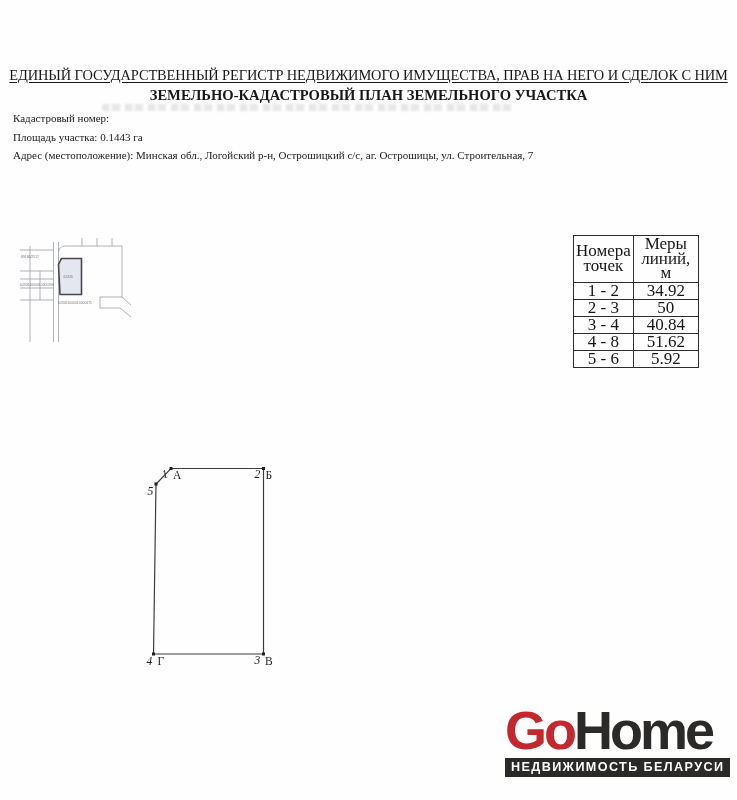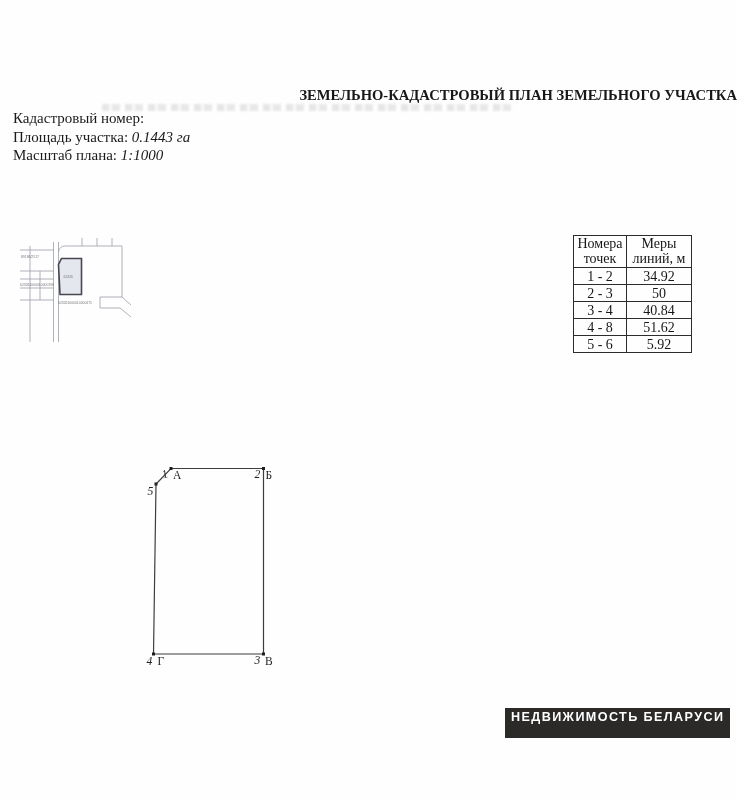--- a/index.html
+++ b/index.html
@@ -3,38 +3,38 @@
 <meta charset="utf-8">
 <style>
   html,body{margin:0;padding:0;background:#ffffff;}
   .page{position:relative;width:737px;height:800px;background:#fefefe;overflow:hidden;
         font-family:"Liberation Serif", serif;color:#1c1c1c;}
 
   
   .hdr1{position:absolute;top:67px;left:0;width:737px;text-align:center;
         font-size:14.4px;letter-spacing:-0.1px;color:#181818;
         text-decoration:underline;text-underline-offset:2px;white-space:nowrap;}
-  .hdr2{position:absolute;top:87px;left:0;width:737px;text-align:right;
+  .hdr2{position:absolute;top:87px;left:0;width:737px;text-align:center;
         font-size:14.6px;font-weight:bold;color:#181818;white-space:nowrap;}
 
   
   .ghost{position:absolute;top:104px;left:102px;width:412px;height:7px;opacity:.32;
          background:repeating-linear-gradient(90deg,rgba(105,105,115,.5) 0 7px,
                     rgba(105,105,115,.1) 7px 10px,rgba(105,105,115,.45) 10px 18px,
                     transparent 18px 23px);
          filter:blur(1.1px);border-radius:2px;}
 
   
   .info{position:absolute;top:109px;left:13px;width:656px;
-        font-size:15px;line-height:18.6px;color:#1a1a1a;}
-  .info .val{font-style:italic;margin-top:47px;}
+        font-size:11px;line-height:18.6px;color:#1a1a1a;}
+  .info .val{margin-top:47px;}
 
   
   .mtable{position:absolute;top:235px;left:573px;border-collapse:collapse;
-          font-size:14px;color:#161616;}
+          font-size:17px;color:#161616;}
   .mtable th,.mtable td{border:1.5px solid #2c2c2c;text-align:center;
           padding:0 2px;font-weight:normal;}
   .mtable th{width:48px;line-height:14.6px;padding:1px 2px;}
   .mtable th:last-child{width:60px;margin-top:12px;}
   .mtable td{height:16px;line-height:15px;}
 
   
   .inset{position:absolute;top:234px;left:20px;}
 
   
@@ -45,34 +45,35 @@
   
   .logo{position:absolute;top:705px;left:505px;display:flex;
         flex-direction:column;align-items:flex-start;
         font-family:"Liberation Sans",sans-serif;}
   .logo-text{font-size:54px;font-weight:bold;line-height:50px;letter-spacing:-3px;
              white-space:nowrap;}
   .logo-go{color:#c2282e;}
   .logo-home{color:#2b2a29;}
   .logo-bar{margin-top:3px;background:#2b2a29;color:#ffffff;
             font-size:12.6px;font-weight:bold;letter-spacing:1.4px;
-            padding:2px 6px 14px 6px;white-space:nowrap;}
+            padding:2px 6px 3px 6px;white-space:nowrap;}
 </style>
 </head>
 <body>
 
 <div class="page">
 
+  <div class="hdr1">ЕДИНЫЙ ГОСУДАРСТВЕННЫЙ РЕГИСТР НЕДВИЖИМОГО ИМУЩЕСТВА, ПРАВ НА НЕГО И СДЕЛОК С НИМ</div>
   <div class="hdr2">ЗЕМЕЛЬНО-КАДАСТРОВЫЙ ПЛАН ЗЕМЕЛЬНОГО УЧАСТКА</div>
   <div class="ghost"></div>
 
   <div class="info">
     <div><span>Кадастровый номер:</span> <span class="val"></span></div>
     <div><span>Площадь участка:</span> <span class="val">0.1443 га</span></div>
-    <div><span>Масштаб плана:</span> <span class="val">1:1000</span></div>
+    <div><span>Адрес (местоположение):</span> <span class="val">Минская обл., Логойский р-н, Острошицкий с/с, аг. Острошицы, ул. Строительная, 7</span></div>
   </div>
 
   <table class="mtable">
     <thead>
       <tr>
         <th>Номера точек</th>
         <th>Меры линий, м</th>
       </tr>
     </thead>
     <tbody>
@@ -142,16 +143,19 @@
     <text class="num" x="119.5" y="27.5">2</text>
     <text x="130.5" y="28.5">Б</text>
     <text class="num" x="119.5" y="213.5">3</text>
     <text x="130" y="214.5">В</text>
     <text class="num" x="11.5" y="214.5">4</text>
     <text x="22.5" y="214.5">Г</text>
     <text class="num" x="12.5" y="44.5">5</text>
   </svg>
 
   <div class="logo">
+    <div class="logo-text">
+      <span class="logo-go">Go</span><span class="logo-home">Home</span>
+    </div>
     <div class="logo-bar">НЕДВИЖИМОСТЬ БЕЛАРУСИ</div>
   </div>
 
 </div>
 
 </body></html>

